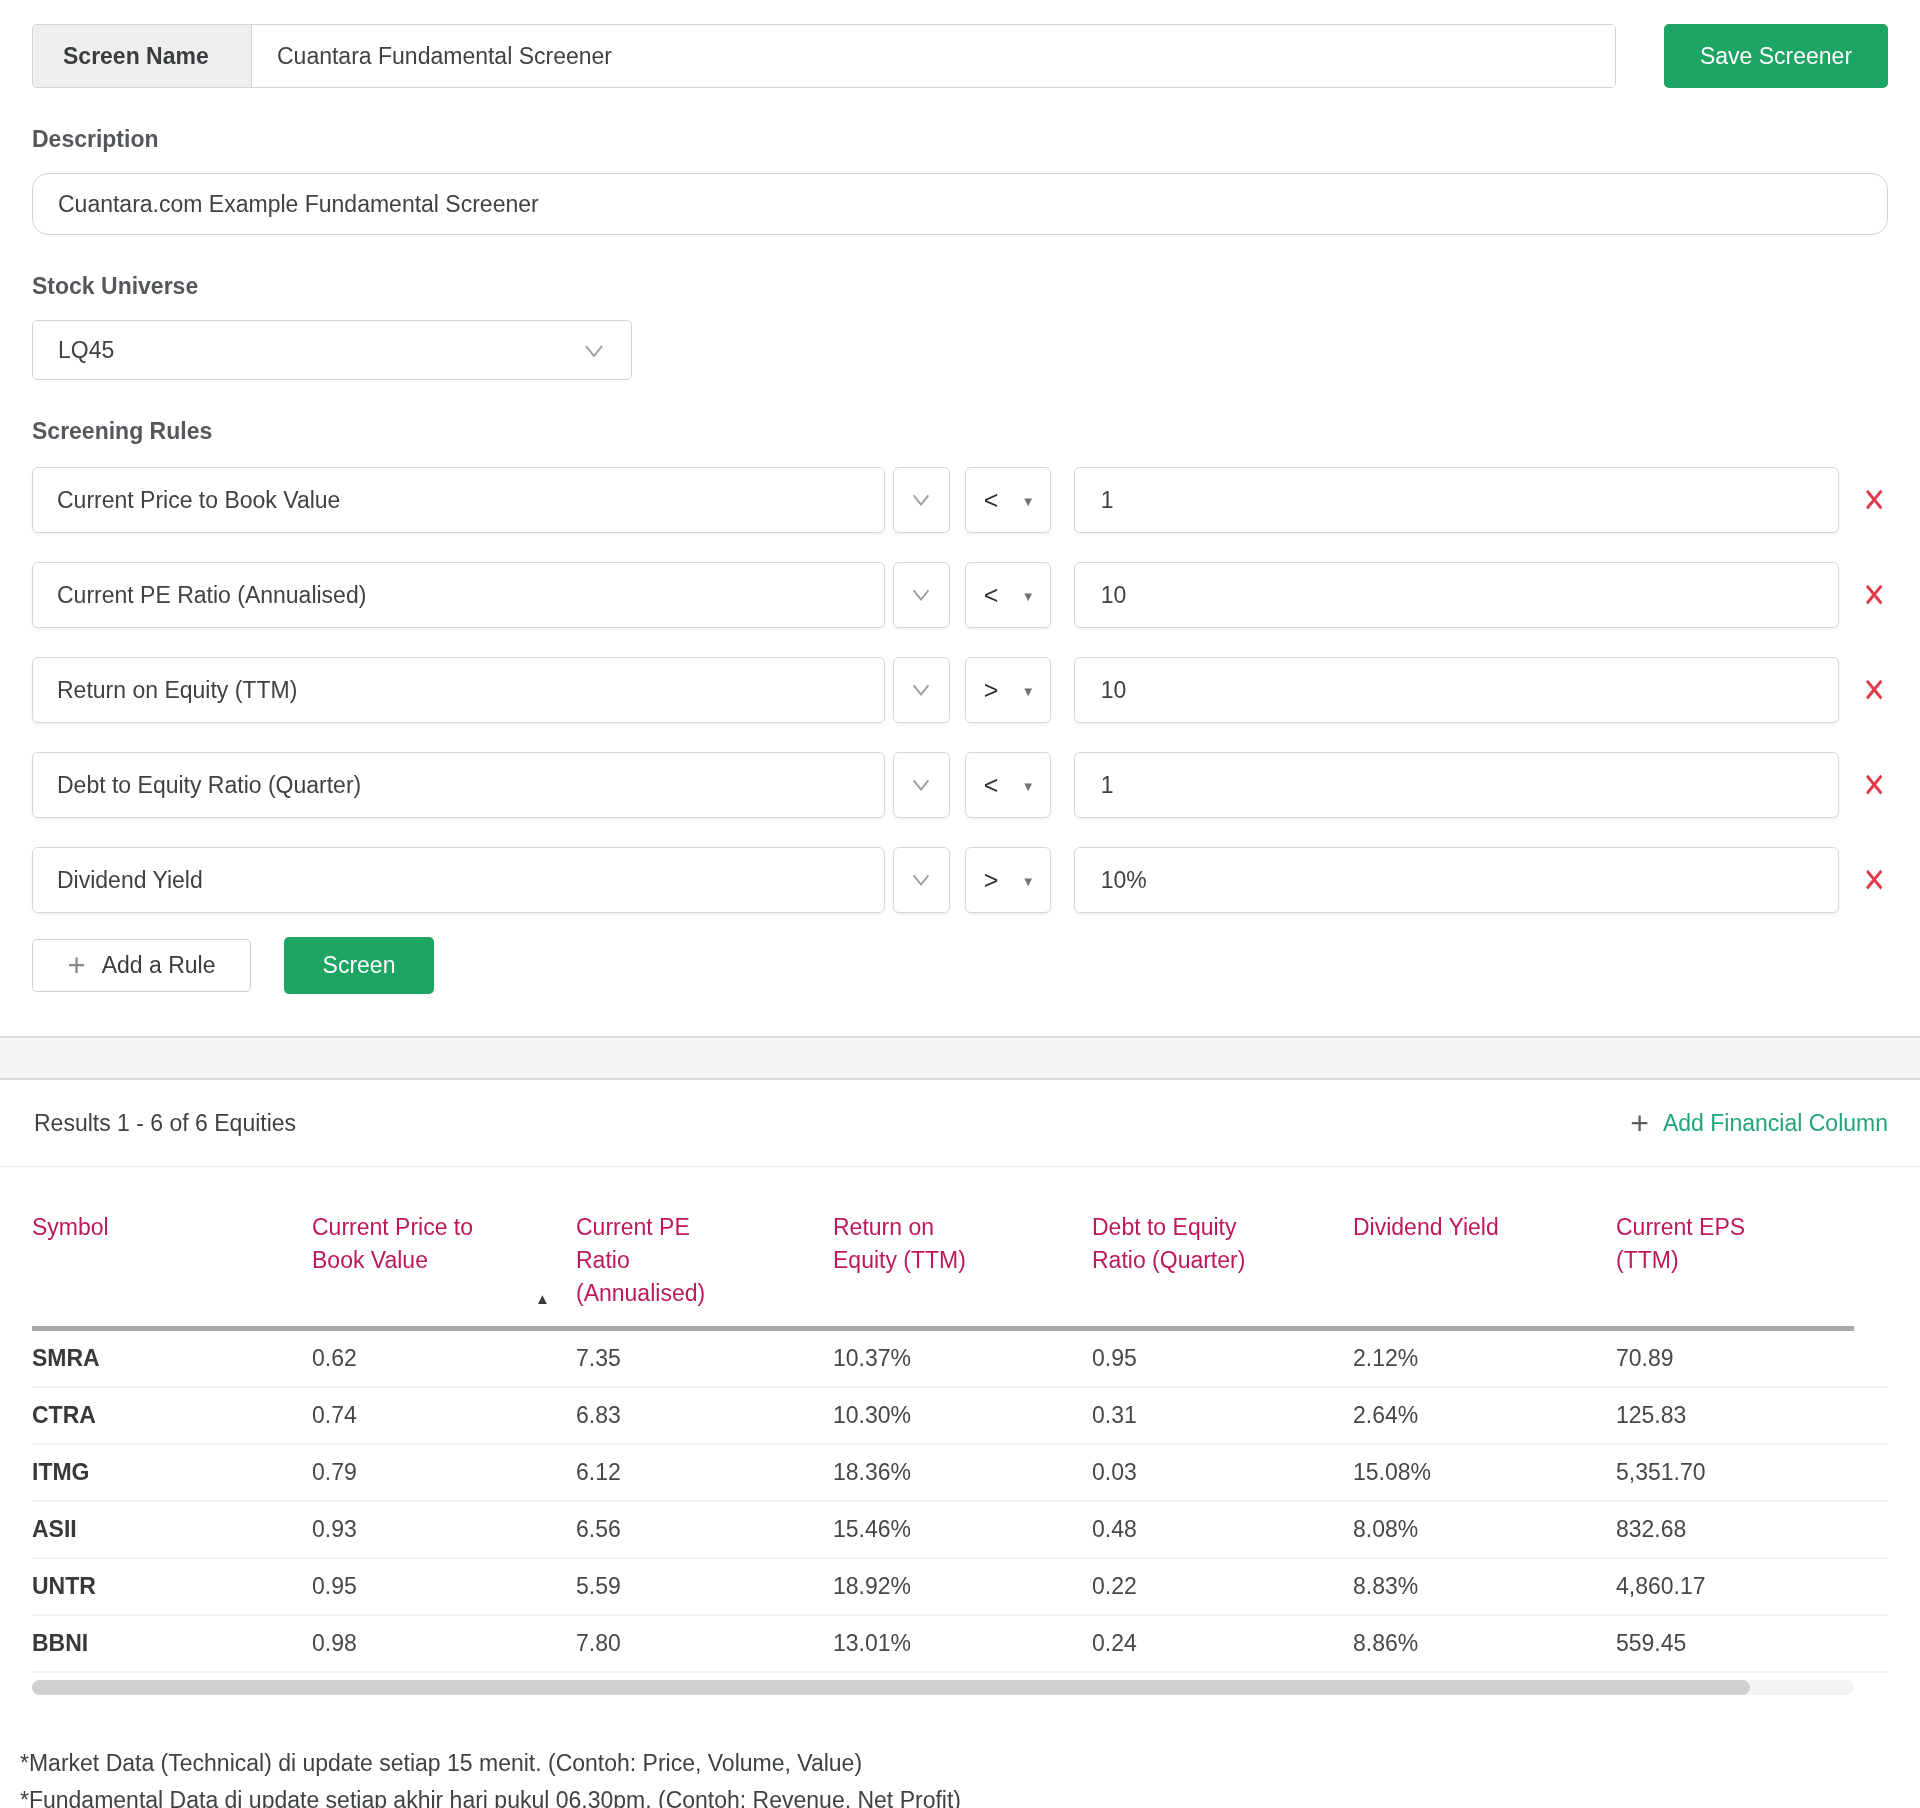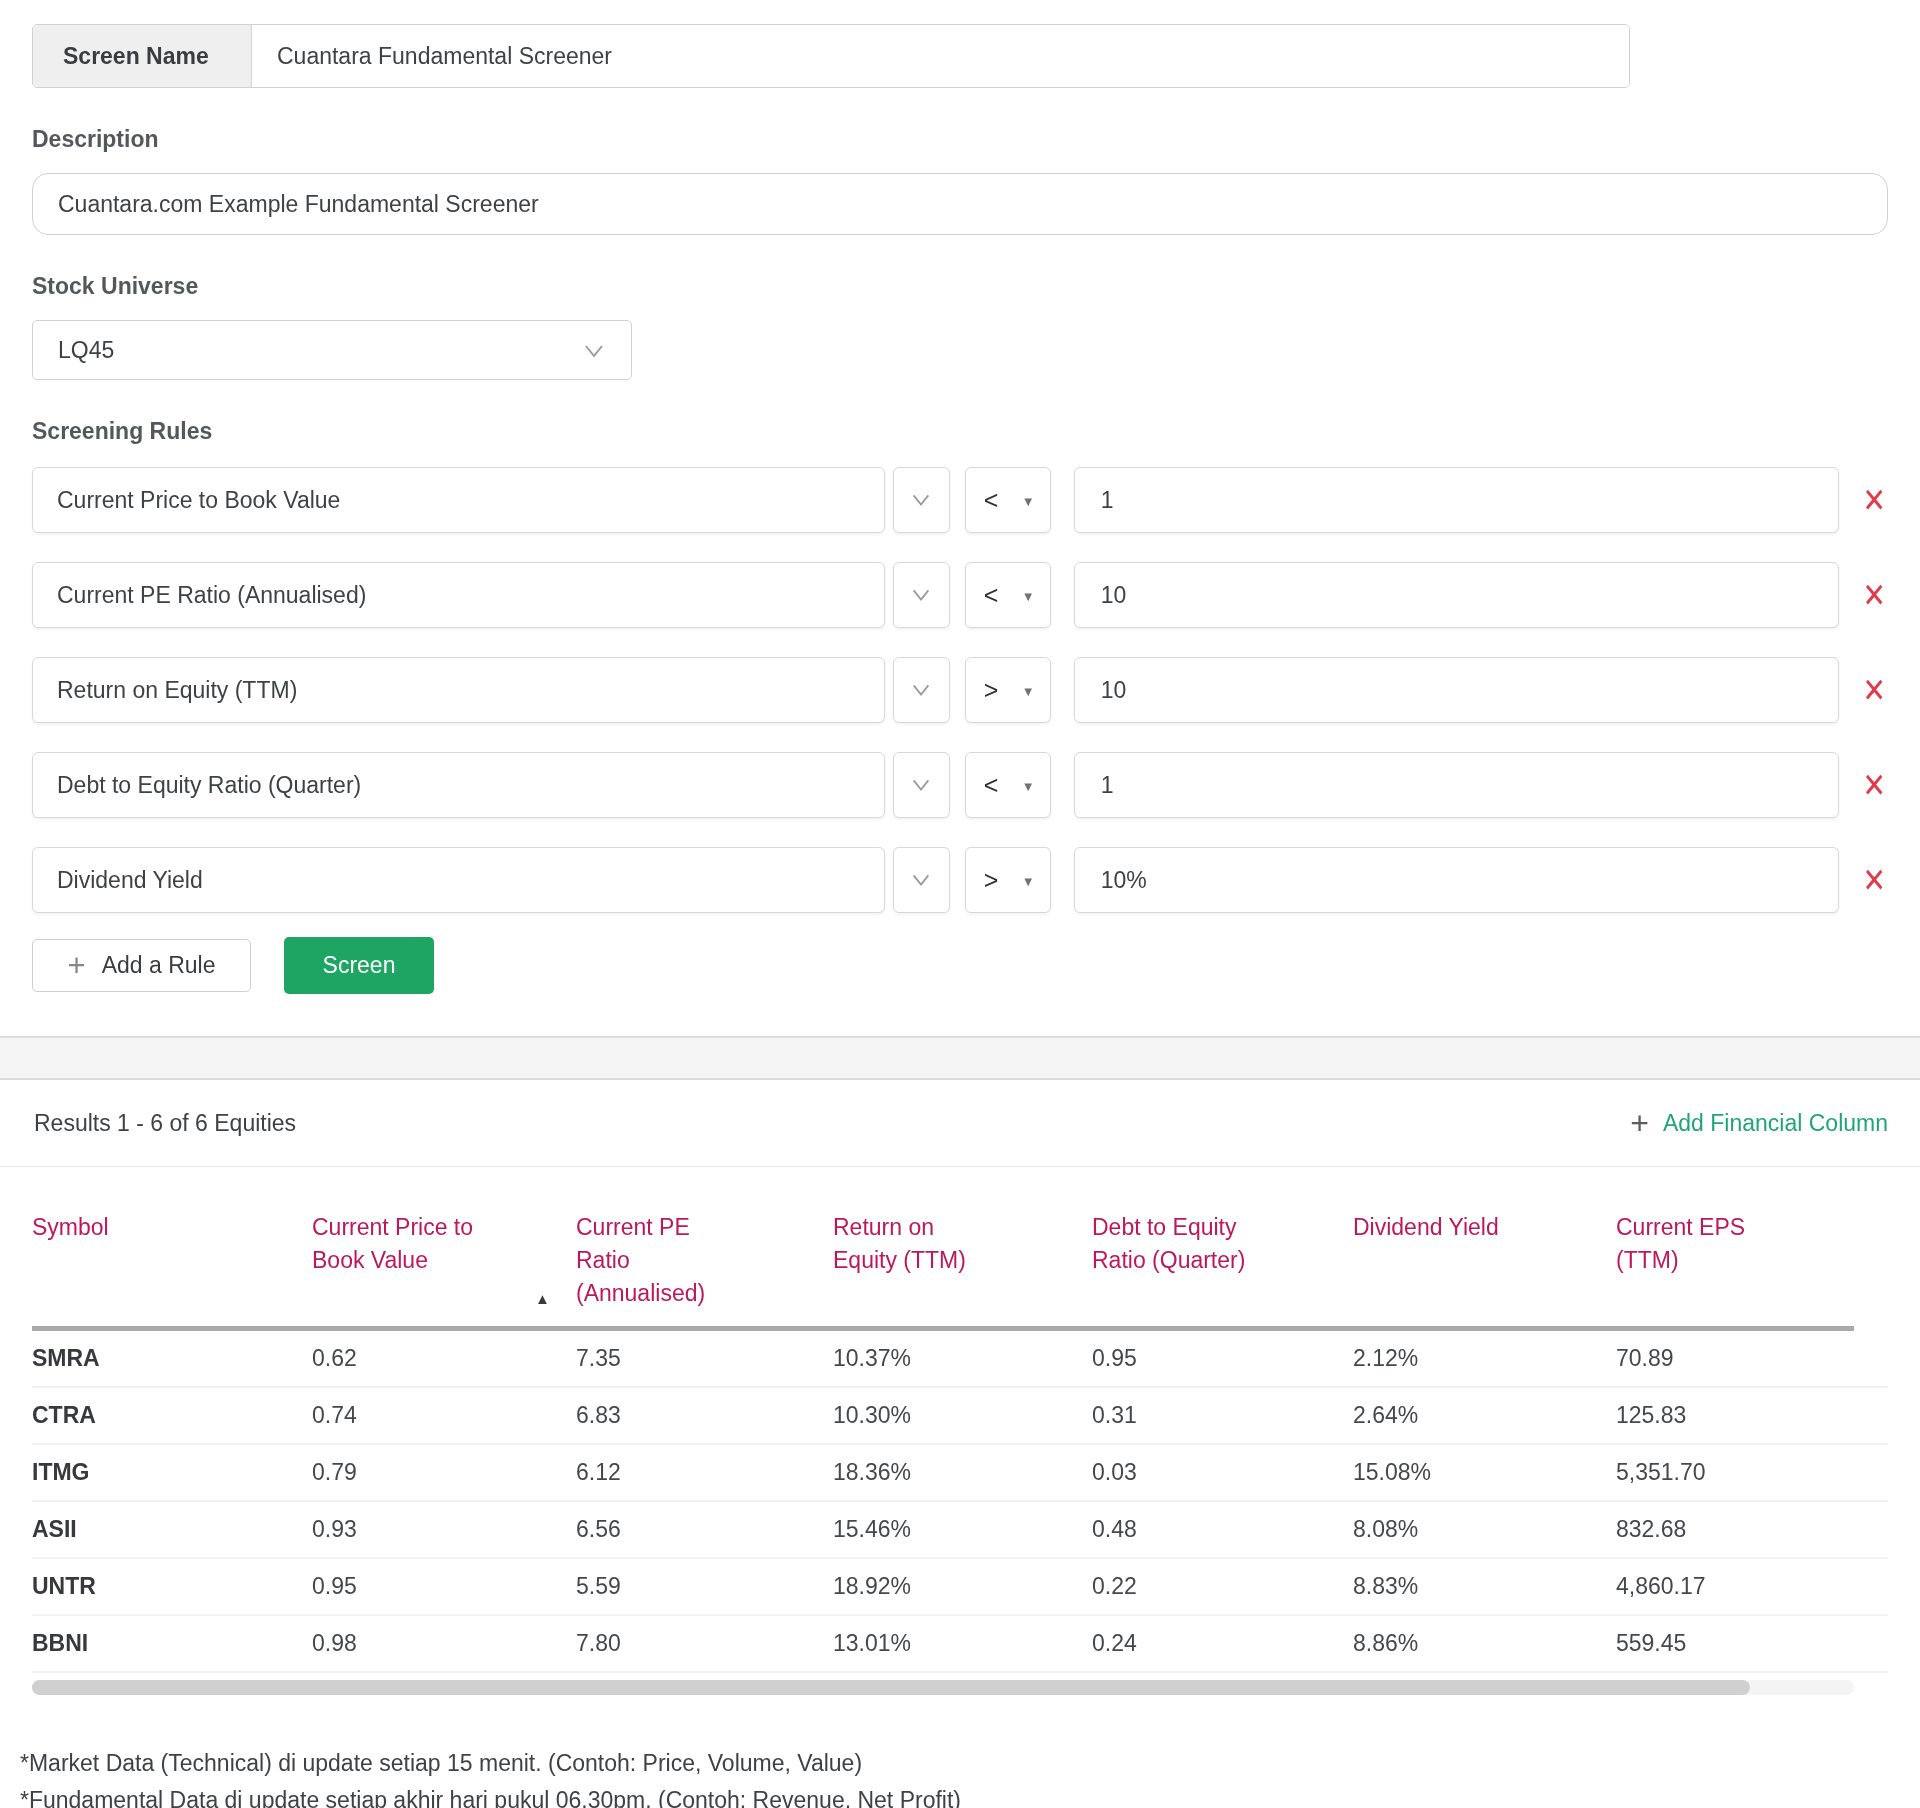--- a/index.html
+++ b/index.html
@@ -151,20 +151,21 @@
 </head>
 <body>
 
 <div class="page">
 
   <div class="pad name-row">
     <div class="composite">
       <div class="composite-label">Screen Name</div>
       <input class="composite-input" type="text" value="Cuantara Fundamental Screener" style="">
     </div>
+    <button class="btn-green save-btn">Save Screener</button>
   </div>
 
   <div class="pad">
     <div class="field-label">Description</div>
     <input class="text-input" type="text" value="Cuantara.com Example Fundamental Screener" style="">
   </div>
 
   <div class="pad">
     <div class="field-label">Stock Universe</div>
     <div class="select-box">

